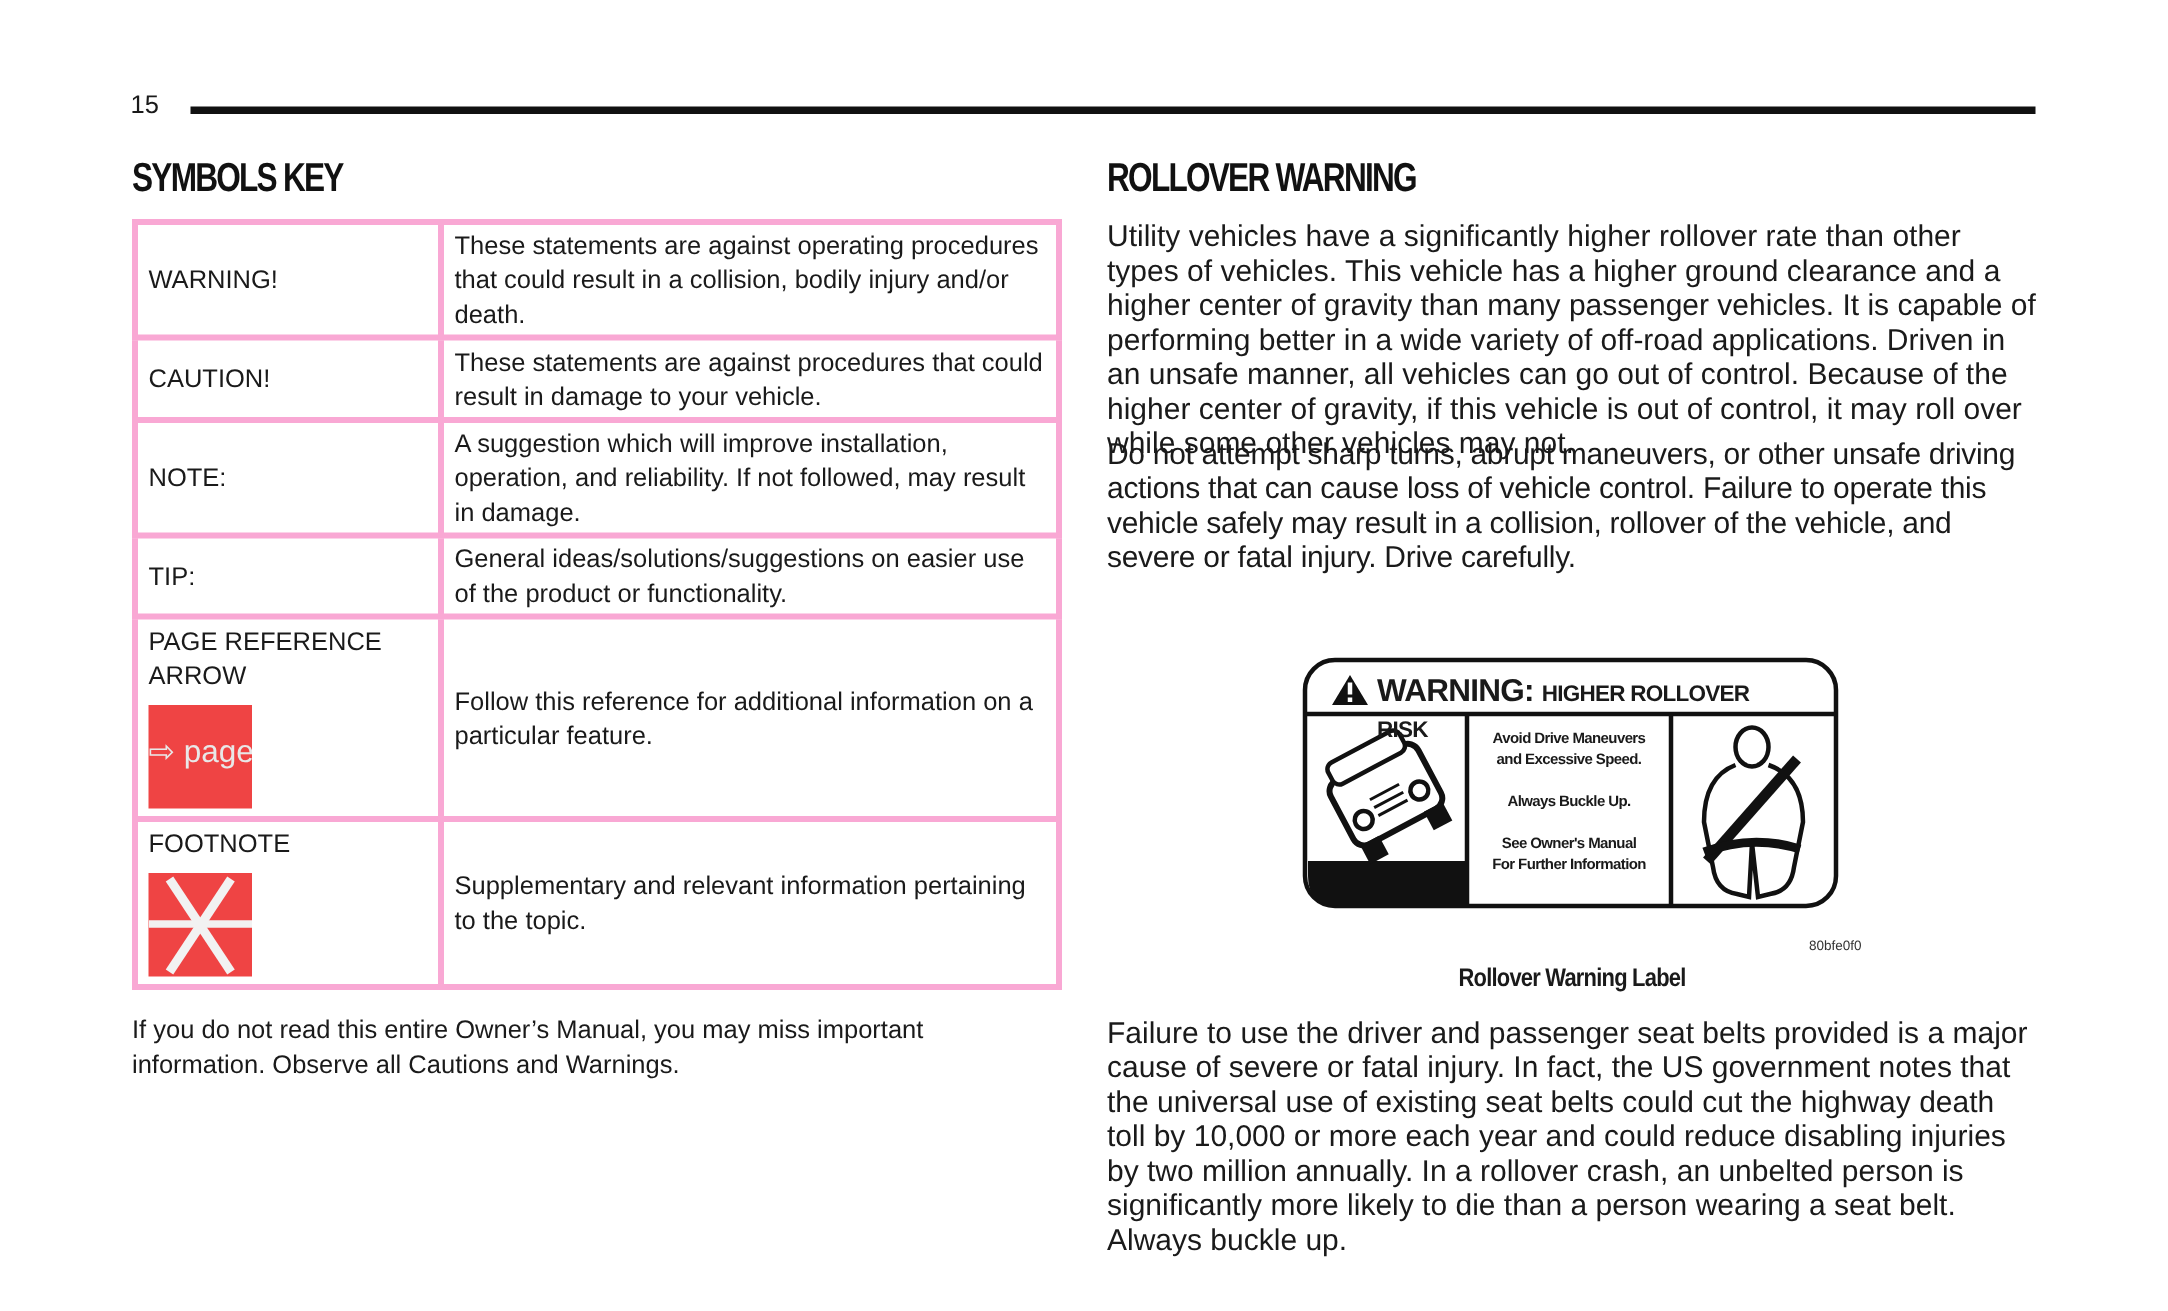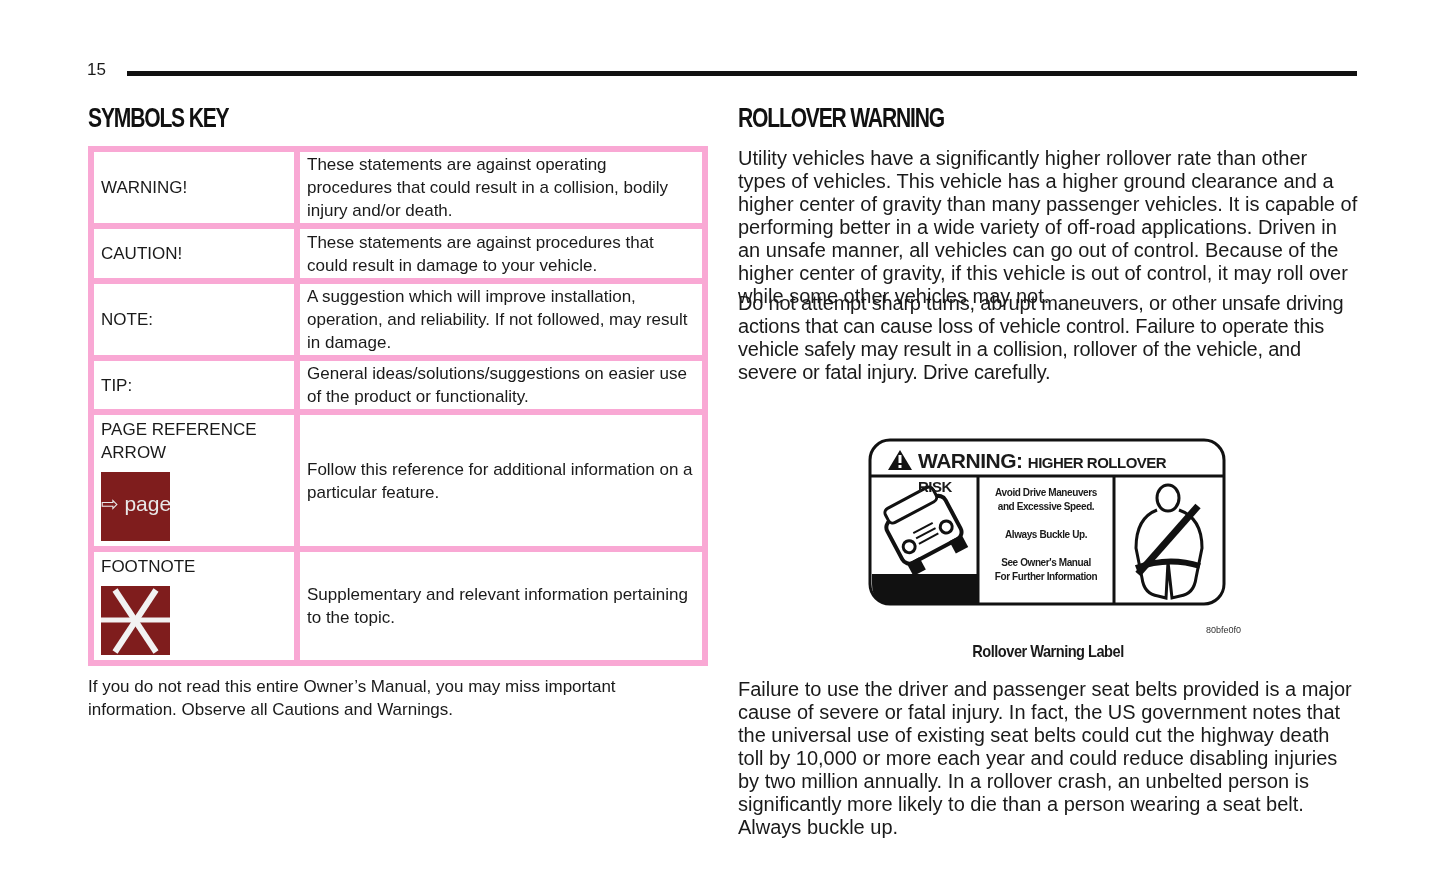--- a/index.html
+++ b/index.html
@@ -7,24 +7,24 @@
          font-family: "Liberation Sans", sans-serif; color: #1a1a1a; }
   .page-number { position: absolute; left: 87px; top: 60px; font-size: 17px; }
   .header-rule { position: absolute; left: 127px; top: 71px; width: 1230px; height: 5px; background: #111; }
   .section-title { position: absolute; font-family: "Liberation Sans", sans-serif; font-weight: bold;
          font-size: 27px; letter-spacing: -1.5px; transform: scaleX(0.78); transform-origin: left top;
          color: #111; margin: 0; }
   #symbols-title { left: 88px; top: 103px; }
   #rollover-title { left: 738px; top: 103px; }
   table.symbols { position: absolute; left: 88px; top: 146px; width: 620px; border-collapse: collapse;
          font-size: 17px; line-height: 23px; }
-  table.symbols td { border: 6px solid #f9a8d4; vertical-align: middle; padding: 1px 7px; }
+  table.symbols td { border: 4px solid #f9a8d4; vertical-align: middle; padding: 1px 7px; }
   table.symbols td.key { width: 186px; }
   table.symbols tr.tall td.key { vertical-align: top; padding-top: 3px; }
-  .sym-box { width: 69px; height: 69px; background: #7f1d1d; margin: 8px 0 4px 0; position: relative;
+  .sym-box { width: 69px; height: 69px; background: #ef4444; margin: 8px 0 4px 0; position: relative;
          overflow: hidden; }
   .page-glyph { position: absolute; left: 0; top: 20px; color: #e8e8e8; font-size: 21px; white-space: nowrap; }
   .note { position: absolute; left: 88px; top: 675px; width: 620px; font-size: 17px; line-height: 23px; margin: 0; }
   .body-text { position: absolute; left: 738px; width: 620px; font-size: 20px; line-height: 23px; margin: 0; }
   #para1 { top: 147px; }
   #para2 { top: 292px; letter-spacing: -0.2px; }
   #para3 { top: 678px; }
   .label-figure { position: absolute; left: 868px; top: 438px; width: 302px; height: 168px; }
   .fig-code { position: absolute; left: 1206px; top: 625px; font-size: 9px; color: #333; }
   .fig-caption { position: absolute; left: 938px; top: 642px; width: 220px; text-align: center;

